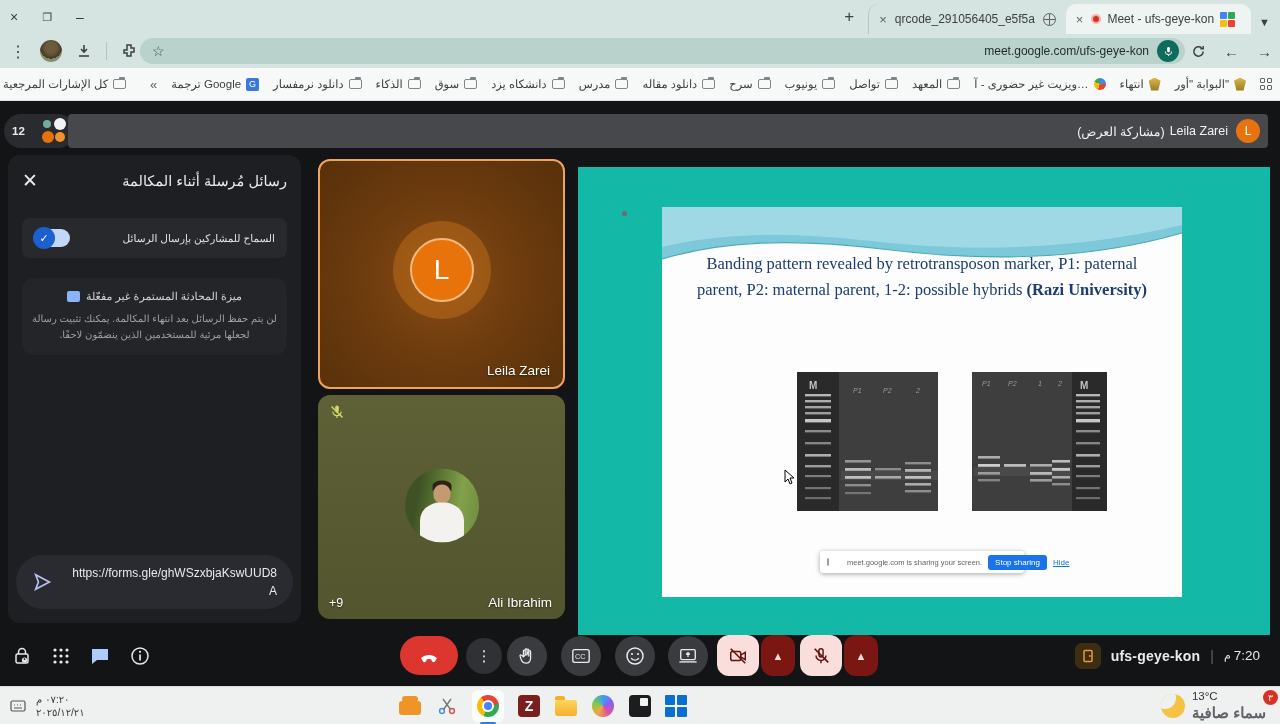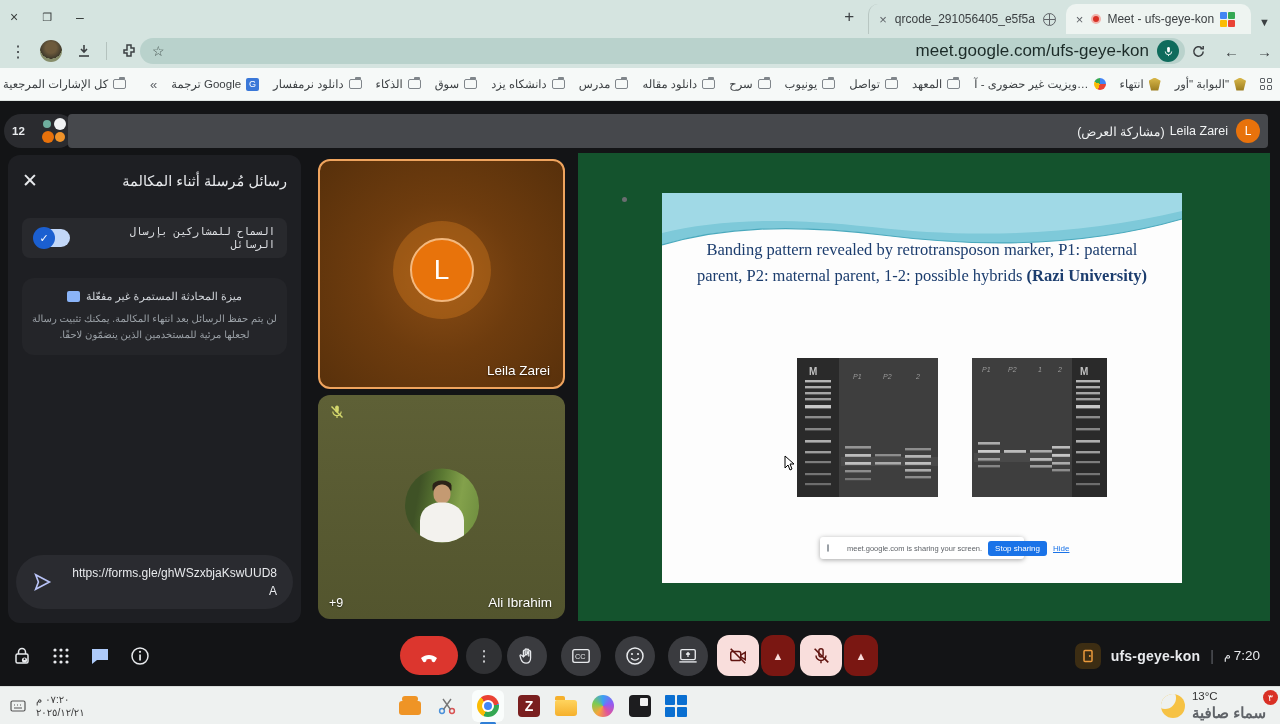--- a/index.html
+++ b/index.html
@@ -23,21 +23,21 @@
   .globe:after { content:""; position:absolute; top:50%; left:0; right:0; height:1px; background:#5f6368; }
   .tab-ext { width:15px; height:15px; margin:0 6px; display:grid; grid-template-columns:7px 7px; gap:1px; }
   .tab-ext i { height:7px; border-radius:1px; }
   .tab-chevron { margin:0 6px 6px 8px; color:#3c4043; font-size:11px; }
 
   .toolbar { position:absolute; left:0; top:34px; width:1280px; height:34px; background:#d5e4e0; display:flex; align-items:center; }
   .tb-left { display:flex; align-items:center; gap:14px; padding-left:10px; }
   .avatar-s { width:22px; height:22px; border-radius:50%; background:radial-gradient(circle at 50% 35%, #6d5a3c 30%, #3f3a2c 60%, #868d6a 61%); }
   .omnibox { position:absolute; left:140px; top:4px; width:1045px; height:26px; border-radius:13px; background:#b9d2cc; display:flex; align-items:center; padding:0 6px 0 12px; }
   .omnibox .star { color:#43504d; font-size:14px; }
-  .omnibox .url { margin-left:auto; font-size:17px; color:#1c2b28; }
+  .omnibox .url { margin-left:auto; font-size:12px; color:#1c2b28; }
   .mic-bubble { width:22px; height:22px; border-radius:50%; background:#0f6b5c; margin-left:8px; display:flex; align-items:center; justify-content:center; }
   .tb-right { position:absolute; right:8px; top:0; height:34px; display:flex; align-items:center; gap:18px; color:#3c4043; font-size:15px; }
 
   .bookmarks { position:absolute; left:0; top:68px; width:1280px; height:33px; background:#f6f9f8; border-bottom:1px solid #dfe4e2; display:flex; flex-direction:row-reverse; align-items:center; padding:0 8px; font-size:11.5px; color:#3c4043; }
   .bm { display:flex; flex-direction:row-reverse; align-items:center; gap:5px; margin-left:14px; white-space:nowrap; }
   .fold { width:13px; height:10px; border:1.2px solid #80868b; border-radius:2px; position:relative; }
   .fold:before { content:""; position:absolute; top:-3px; right:0; width:6px; height:2px; background:#80868b; border-radius:1px 1px 0 0; }
   .eagle { width:12px; height:13px; background:linear-gradient(#d9b84a,#9a7b1e); clip-path:polygon(50% 0,100% 25%,80% 100%,20% 100%,0 25%); }
   .gt-icon { width:13px; height:13px; background:#3a78d8; border-radius:2px; color:#fff; font-size:9px; display:flex; align-items:center; justify-content:center; }
   .dot-multi { width:12px; height:12px; border-radius:50%; background:conic-gradient(#4285f4 0 90deg,#ea4335 90deg 200deg,#fbbc05 200deg 290deg,#34a853 290deg 360deg); }
@@ -55,21 +55,21 @@
   .mini-cluster i { position:absolute; border-radius:50%; }
   .presenter-bar { position:absolute; left:68px; right:12px; top:13px; height:34px; background:#46484c; border-radius:4px; display:flex; flex-direction:row-reverse; align-items:center; padding:0 8px; gap:8px; }
   .presenter-avatar { width:24px; height:24px; border-radius:50%; background:#e8720b; color:#fff; font-size:12px; display:flex; align-items:center; justify-content:center; }
   .presenter-text { direction:rtl; display:flex; gap:5px; color:#f1f3f4; font-size:12.5px; }
 
   .chat-panel { position:absolute; left:8px; top:54px; width:293px; height:468px; background:#1e1f23; border-radius:12px; padding:14px 14px 0 14px; }
   .panel-head { display:flex; align-items:center; }
   .panel-close { color:#e8eaed; font-size:19px; width:24px; }
   .panel-title { flex:1; text-align:right; direction:rtl; color:#e8eaed; font-size:14.5px; }
   .toggle-card { margin-top:26px; background:#28292d; border-radius:8px; height:40px; display:flex; flex-direction:row-reverse; align-items:center; padding:0 12px; gap:10px; }
-  .toggle-label { flex:1; text-align:right; direction:rtl; color:#dfe1e5; font-size:10.5px;font-family:Liberation Mono, monospace; }
+  .toggle-label { flex:1; text-align:right; direction:rtl; color:#dfe1e5; font-size:10.5px; }
   .toggle { width:36px; height:18px; border-radius:9px; background:#c2d7f8; position:relative; }
   .toggle .thumb { position:absolute; left:-1px; top:-2px; width:22px; height:22px; border-radius:50%; background:#1b5fd0; display:flex; align-items:center; justify-content:center; color:#fff; font-size:11px; }
   .info-card { margin-top:20px; background:#242529; border-radius:12px; padding:12px 10px; }
   .info-title { direction:rtl; display:flex; justify-content:center; align-items:center; gap:6px; color:#cfd3d8; font-size:11px; }
   .chat-ic { width:13px; height:11px; background:#8ab4f8; border-radius:2px; position:relative; }
   .chat-ic:after { content:""; position:absolute; bottom:-3px; right:2px; border:3px solid transparent; border-top-color:#8ab4f8; }
   .info-body { margin-top:8px; direction:rtl; text-align:center; color:#9aa0a6; font-size:10px; line-height:1.6; }
   .msg-input { position:absolute; left:8px; bottom:14px; width:277px; height:54px; border-radius:27px; background:#2a2b30; display:flex; align-items:center; padding:0 16px; }
   .msg-text { flex:1; text-align:right; color:#e8eaed; font-size:12px; line-height:1.5; overflow:hidden; }
   .msg-text .l2 { display:block; }
@@ -80,21 +80,21 @@
   .avatar-big { width:64px; height:64px; border-radius:50%; background:#e8730b; border:2px solid #f3b87e; color:#fff; font-size:28px; display:flex; align-items:center; justify-content:center; }
   .tile-name { position:absolute; right:13px; bottom:9px; color:#fff; font-size:13.5px; text-shadow:0 1px 2px rgba(0,0,0,.6); }
   .tile-ali { top:294px; height:224px; background:linear-gradient(#5e6036,#53552e); }
   .ali-photo { position:absolute; left:50%; top:50%; transform:translate(-50%,-52%); width:74px; height:74px; border-radius:50%; overflow:hidden; background:linear-gradient(100deg,#3f5226 20%,#5c7a33 45%,#83a14b 70%,#6d8c3e 100%); }
   .ali-photo .head { position:absolute; left:50%; top:16px; transform:translateX(-50%); width:17px; height:19px; border-radius:45%; background:#c49a72; }
   .ali-photo .hair { position:absolute; left:50%; top:12px; transform:translateX(-50%); width:19px; height:10px; border-radius:50% 50% 0 0; background:#2c2318; }
   .ali-photo .shirt { position:absolute; left:50%; top:34px; transform:translateX(-50%); width:44px; height:40px; border-radius:45% 45% 0 0; background:#f3f2ee; }
   .badge-plus { position:absolute; left:11px; bottom:9px; color:#fff; font-size:12.5px; text-shadow:0 1px 2px rgba(0,0,0,.6); }
   .tile-mic-off { position:absolute; left:11px; top:9px; }
 
-  .stage { position:absolute; left:578px; top:52px; width:692px; height:468px; background:#14532d; }
+  .stage { position:absolute; left:578px; top:66px; width:692px; height:468px; background:#14b8a6; }
   .stage-dot { position:absolute; left:44px; top:44px; width:5px; height:5px; border-radius:50%; background:#6a6d70; }
   .slide { position:absolute; left:84px; top:40px; width:520px; height:390px; background:#fdfdfd; }
   .slide-title { position:absolute; left:24px; right:24px; top:44px; text-align:center; font-family:"Liberation Serif", serif; font-size:16.5px; line-height:1.6; color:#1c3d6e; }
   .gel { position:absolute; top:165px; }
   .gel-left { left:135px; }
   .gel-right { left:310px; }
   .sharebar { position:absolute; left:158px; top:344px; width:204px; height:22px; background:#fff; border-radius:3px; box-shadow:0 1px 5px rgba(0,0,0,.35); display:flex; align-items:center; gap:6px; padding:0 4px 0 7px; }
   .sharebar .ic { width:8px; height:8px; border:1px solid #9aa0a6; border-radius:2px; }
   .sharebar .txt { font-size:7.5px; color:#5f6368; white-space:nowrap;margin-left:12px; }
   .stop-btn { background:#1a73e8; color:#fff; font-size:8px; padding:3px 7px; border-radius:3px; white-space:nowrap; }

